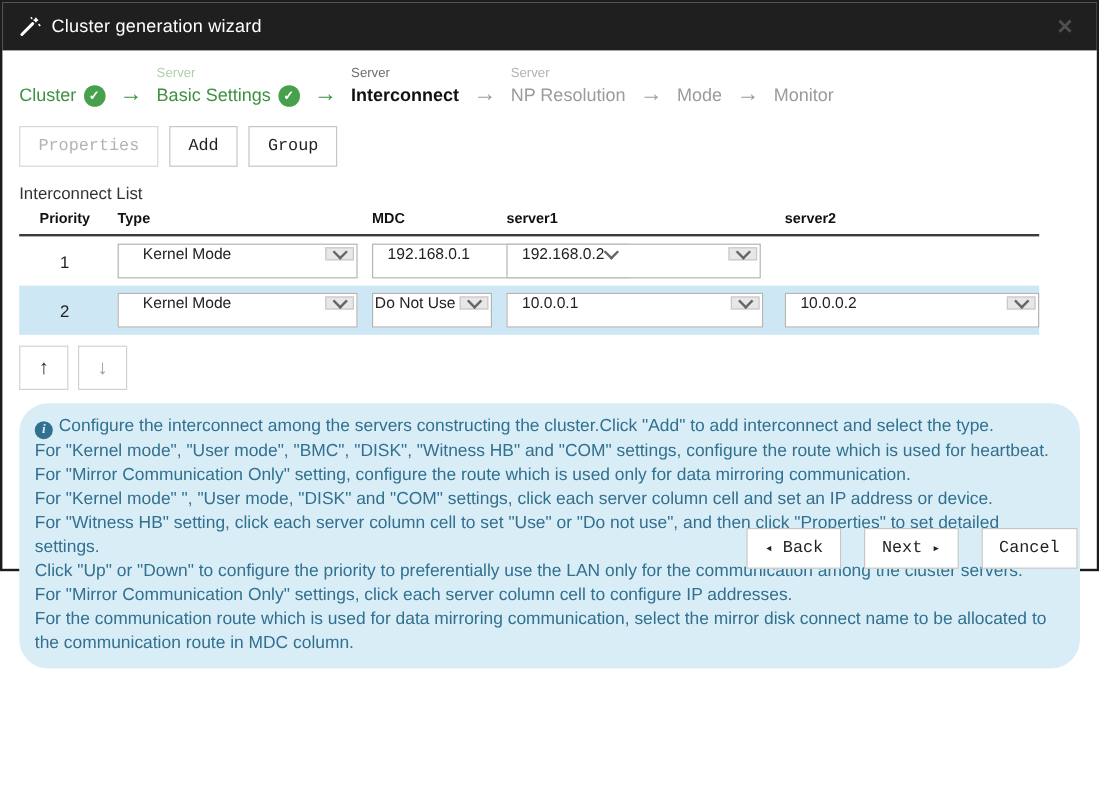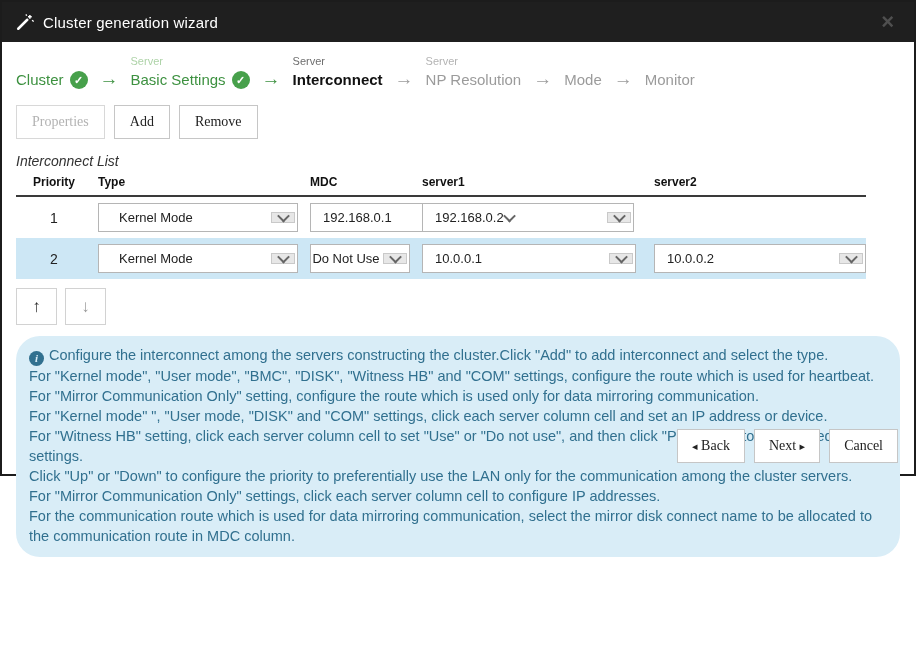--- a/index.html
+++ b/index.html
@@ -43,39 +43,39 @@
     background:#47a04b;color:#fff;font-size:11px;font-weight:bold;
     display:inline-flex;align-items:center;justify-content:center;
   }
   .arrow{font-size:19px;font-weight:bold;line-height:22px;padding-bottom:1px;}
   .arrow.green{color:#3d9140;}
   .arrow.gray{color:#9b9b9b;}
   
   .toolbar{display:flex;gap:9px;padding:4px 14px 0 14px;}
   .btn{
     background:#fff;border:1px solid #c6c6c6;color:#222;
-    font-size:14px;font-family:Liberation Serif, serif;padding:8px 15px;cursor:pointer;
+    font-size:14px;font-family:Liberation Mono, monospace;padding:8px 15px;cursor:pointer;
   }
   .btn.disabled{color:#b3b3b3;border-color:#d8d8d8;cursor:default;}
   
-  .list-title{font-size:14px;color:#333;margin:14px 14px 6px 14px;font-style:italic;}
+  .list-title{font-size:14px;color:#333;margin:14px 14px 6px 14px;}
   .table{margin:0 14px;width:850px;}
   .thead,.trow{
     display:grid;
     grid-template-columns:76px 212px 112px 232px 218px;
     align-items:center;
   }
   .thead{border-bottom:2px solid #3a3a3a;padding-bottom:6px;}
   .th{font-size:12px;font-weight:bold;color:#111;padding-left:6px;}
   .th.c{text-align:center;padding-left:0;}
   .trow{height:41px;}
   .trow.selected{background:#cde7f5;}
   .pcell{font-size:14px;color:#222;text-align:center;}
   .fselect{
-    display:flex;align-items:center;height:29px;box-sizing:border-box;
+    display:flex;align-items:flex-start;height:29px;box-sizing:border-box;
     background:#fff;border:1px solid #b5b5b5;margin-left:6px;cursor:pointer;
   }
   .fselect .val{
     flex:1;display:flex;align-items:center;font-size:13px;color:#222;
     padding-left:12px;white-space:nowrap;overflow:hidden;
   }
   .fselect.center .val{justify-content:center;padding-left:0;}
   .fselect.padmore .val{padding-left:20px;}
   .chevbox{
     width:22px;margin:2px;background:#e7e7e7;border:1px solid #c9c9c9;
@@ -104,21 +104,21 @@
     padding:9px 13px 11px 13px;font-size:14.5px;line-height:20px;border-radius:24px;
   }
   .info-icon{
     width:15px;height:15px;border-radius:50%;background:#31708f;color:#d9edf7;
     display:inline-flex;align-items:center;justify-content:center;
     font-size:11px;font-weight:bold;font-family:"Liberation Serif",serif;
     font-style:italic;vertical-align:-2px;margin-right:5px;
   }
   
   .footer{
-    position:absolute;right:16px;bottom:11px;display:flex;gap:9px;justify-content:space-between;
+    position:absolute;right:16px;bottom:0;display:flex;gap:19px;justify-content:space-between;
   }
   .footer .btn{padding:8px 14px;}
   .tri{font-size:11px;}
 </style>
 </head>
 <body>
 
 <div class="dialog">
 
   <div class="titlebar">
@@ -177,21 +177,21 @@
       <span class="sub"></span>
       <span class="main">
         <span class="lbl">Monitor</span>
       </span>
     </div>
   </div>
 
   <div class="toolbar">
     <button class="btn disabled">Properties</button>
     <button class="btn">Add</button>
-    <button class="btn">Remove</button>
+    <button class="btn">Group</button>
   </div>
 
   <div class="list-title">Interconnect List</div>
 
   <div class="table">
     <div class="thead">
       <span class="th c">Priority</span>
       <span class="th">Type</span>
       <span class="th">MDC</span>
       <span class="th">server1</span>

